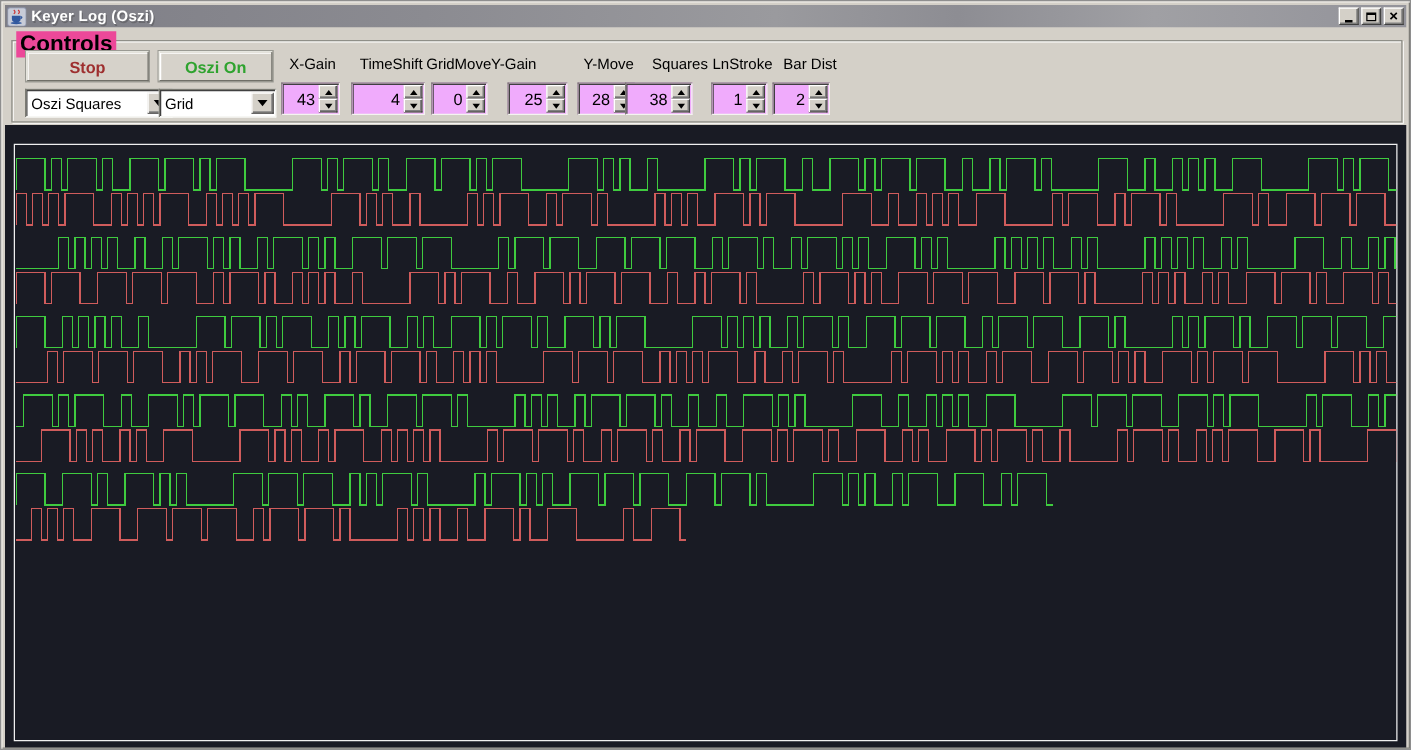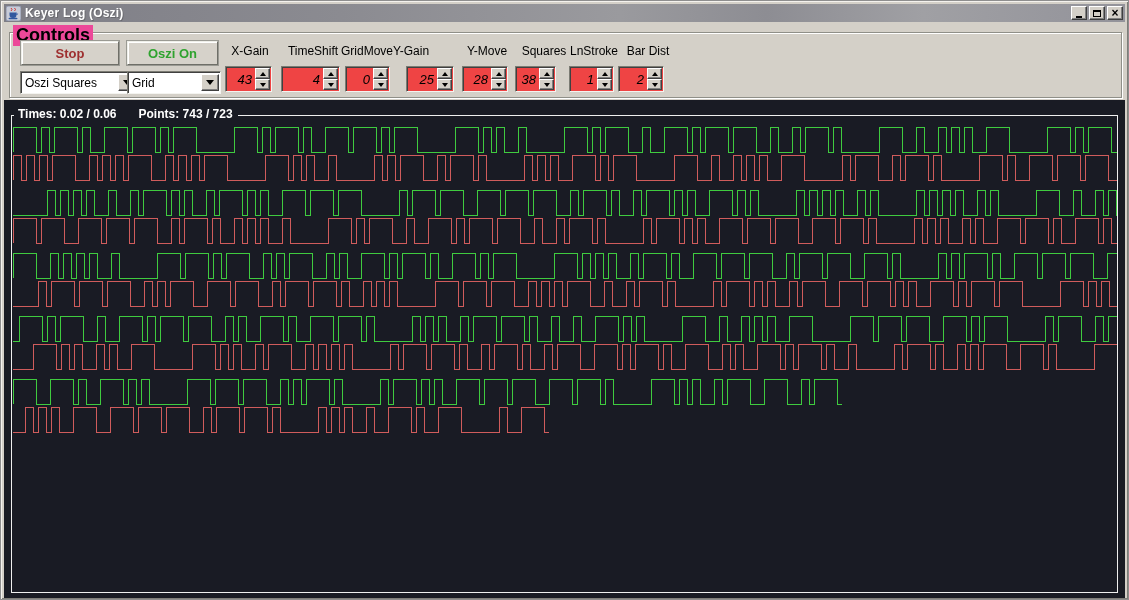--- a/index.html
+++ b/index.html
@@ -62,39 +62,38 @@
   .combo-2{ left:123px; top:49px; width:94px; }
   .combo-text{ flex:1; font-size:12px; color:#000; padding-left:4px; padding-top:1px; white-space:nowrap; overflow:hidden; }
   .combo-btn{
     width:18px; height:17px; margin:1px 1px 1px 0; background:#d4d0c8;
     border:1px solid; border-color:#ffffff #404040 #404040 #ffffff;
     box-shadow: inset -1px -1px 0 #808080;
     display:flex; align-items:center; justify-content:center;
   }
   .arrow-down{ width:0; height:0; border-left:4px solid transparent; border-right:4px solid transparent; border-top:5px solid #000; }
   .spinner{
-    position:absolute; top:44px; height:26px; background:#ef4444;
+    position:absolute; top:44px; height:26px; background:#f0abfc;
     border:1px solid; border-color:#7b7b73 #f4f4f0 #f4f4f0 #7b7b73;
     box-shadow: inset 1px 1px 0 #404040;
     display:flex;
-    font-style:italic;
   }
   .spin-value{ flex:1; font-size:13px; color:#000; text-align:right; padding:5px 3px 0 0; }
   .spin-btns{ width:15px; display:flex; flex-direction:column; margin:1px 1px 1px 0; }
   .spin-btn{
     flex:1; background:#d4d0c8;
     border:1px solid; border-color:#ffffff #404040 #404040 #ffffff;
     box-shadow: inset -1px -1px 0 #808080;
     display:flex; align-items:center; justify-content:center;
   }
   .tri-up{ width:0; height:0; border-left:3px solid transparent; border-right:3px solid transparent; border-bottom:4px solid #000; }
   .tri-dn{ width:0; height:0; border-left:3px solid transparent; border-right:3px solid transparent; border-top:4px solid #000; }
   .spin-label{ position:absolute; top:22px; height:14px; font-size:12px; color:#000; text-align:center; white-space:nowrap; }
   .spn-0{left:221px;width:47px} .spn-1{left:277px;width:59px} .spn-2{left:341px;width:45px}
-  .spn-3{left:402px;width:48px} .spn-4{left:458px;width:46px} .spn-5{left:511px;width:41px}
+  .spn-3{left:402px;width:48px} .spn-4{left:458px;width:46px} .spn-5{left:496px;width:54px}
   .spn-6{left:565px;width:45px} .spn-7{left:614px;width:46px}
   .spl-0{left:208px;width:76px} .spl-1{left:271px;width:76px} .spl-2{left:325px;width:76px}
   .spl-3{left:369px;width:76px} .spl-4{left:445px;width:76px} .spl-5{left:502px;width:76px}
   .spl-6{left:552px;width:76px} .spl-7{left:606px;width:76px}
   
   .scope{ position:relative; height:498px; background:#191b24; overflow:hidden; }
   .scope-border{
     position:absolute; left:7px; top:15px; width:1107px; height:478px;
     border:1px solid #efefef;
   }
@@ -249,25 +248,20 @@
               <div class="tri-dn"></div>
             </div>
     </div>
   </div>
         <div class="spin-label spl-7">Bar Dist</div>
       </div>
   </div>
 
   <div class="scope" style="background: rgb(25, 27, 36);">
     <div class="scope-border" style="border-color: rgb(239, 239, 239);"></div>
-    <div class="scope-title" style="background: rgb(25, 27, 36);">
-      <span>Times:</span>
-      <span>0.02 / 0.06</span><span class="sep"></span><span>Points:</span>
-      <span>743 / 723</span>
-    </div>
     <svg id="wave-svg" width="1123" height="498" viewBox="0 0 1123 498">
       <defs>
           <clipPath id="wavclip">
             <rect x="8" y="18" width="1105" height="474"></rect>
           </clipPath>
         </defs>
     <path d="M9 52 v-25 h23 v25 h5 v-25 h8 v25 h5 v-25 h23 v25 h5 v-25 h8 v25 h5 h9 v-25 h23 v25 h5 v-25 h23 v25 h5 v-25 h8 v25 h5 v-25 h23 v25 h5 h33 v-25 h23 v25 h5 v-25 h8 v25 h5 v-25 h23 v25 h5 v-25 h8 v25 h5 h9 v-25 h23 v25 h5 v-25 h23 v25 h5 v-25 h8 v25 h5 v-25 h23 v25 h5 h33 v-25 h23 v25 h5 v-25 h8 v25 h5 v-25 h8 v25 h5 h9 v-25 h8 v25 h5 h33 v-25 h23 v25 h5 v-25 h8 v25 h5 v-25 h23 v25 h5 h9 v-25 h8 v25 h5 h9 v-25 h23 v25 h5 v-25 h8 v25 h5 v-25 h23 v25 h5 v-25 h23 v25 h5 h9 v-25 h8 v25 h5 h9 v-25 h8 v25 h5 v-25 h23 v25 h5 v-25 h8 v25 h5 h33 v-25 h23 v25 h5 h9 v-25 h8 v25 h5 h9 v-25 h8 v25 h5 v-25 h8 v25 h5 v-25 h8 v25 h5 h9 v-25 h23 v25 h5 h33 v-25 h23 v25 h5 v-25 h8 v25 h5 v-25 h23 v25 h5 h9 v-25 h8 v25 h5" fill="none" stroke="#3fcb3f" stroke-width="1" shape-rendering="crispEdges" clip-path="url(#wavclip)"></path>
         <path d="M9 80 v-25 h8 v25 h5 v-25 h8 v25 h5 v-25 h8 v25 h5 v-25 h23 v25 h5 h9 v-25 h8 v25 h5 v-25 h8 v25 h5 v-25 h8 v25 h5 v-25 h23 v25 h5 h9 v-25 h8 v25 h5 v-25 h8 v25 h5 v-25 h8 v25 h5 v-25 h23 v25 h5 h33 v-25 h23 v25 h5 v-25 h8 v25 h5 v-25 h8 v25 h5 h9 v-25 h8 v25 h5 h33 v-25 h8 v25 h5 v-25 h8 v25 h5 v-25 h23 v25 h5 h9 v-25 h8 v25 h5 v-25 h23 v25 h5 v-25 h8 v25 h5 h33 v-25 h8 v25 h5 v-25 h8 v25 h5 v-25 h8 v25 h5 h9 v-25 h23 v25 h5 v-25 h8 v25 h5 v-25 h23 v25 h5 h33 v-25 h23 v25 h5 h9 v-25 h8 v25 h5 h9 v-25 h8 v25 h5 v-25 h8 v25 h5 v-25 h8 v25 h5 h9 v-25 h23 v25 h5 h33 v-25 h8 v25 h5 v-25 h23 v25 h5 h9 v-25 h8 v25 h5 v-25 h23 v25 h5 v-25 h8 v25 h5 h33 v-25 h23 v25 h5 v-25 h8 v25 h5 h9 v-25 h23 v25 h5 v-25 h23 v25 h5 v-25 h23 v25 h5 h33 v-25 h8 v25 h5" fill="none" stroke="#d05c5c" stroke-width="1" shape-rendering="crispEdges" clip-path="url(#wavclip)"></path>
         <path d="M9 115 h34 v-25 h8 v25 h5 v-25 h8 v25 h5 v-25 h8 v25 h5 v-25 h8 v25 h5 h9 v-25 h8 v25 h5 h9 v-25 h8 v25 h5 v-25 h23 v25 h5 v-25 h8 v25 h5 v-25 h8 v25 h5 h9 v-25 h8 v25 h5 v-25 h23 v25 h5 v-25 h8 v25 h5 v-25 h8 v25 h5 h9 v-25 h23 v25 h5 v-25 h23 v25 h5 v-25 h23 v25 h5 h33 v-25 h8 v25 h5 v-25 h23 v25 h5 v-25 h23 v25 h5 h9 v-25 h23 v25 h5 v-25 h23 v25 h5 v-25 h23 v25 h5 h9 v-25 h8 v25 h5 v-25 h23 v25 h5 v-25 h8 v25 h5 h9 v-25 h8 v25 h5 v-25 h23 v25 h5 v-25 h8 v25 h5 v-25 h8 v25 h5 h9 v-25 h23 v25 h5 v-25 h8 v25 h5 v-25 h8 v25 h5 h33 v-25 h8 v25 h5 v-25 h8 v25 h5 v-25 h8 v25 h5 v-25 h8 v25 h5 h9 v-25 h8 v25 h5 v-25 h8 v25 h5 h33 v-25 h8 v25 h5 v-25 h8 v25 h5 v-25 h8 v25 h5 v-25 h8 v25 h5 h9 v-25 h8 v25 h5 v-25 h8 v25 h5 h33 v-25 h23 v25 h5 h9 v-25 h8 v25 h5 h9 v-25 h8 v25 h5 v-25 h8 v25 h5 v-25 h8 v25 h5 h9 v-25 h23 v25 h5" fill="none" stroke="#3fcb3f" stroke-width="1" shape-rendering="crispEdges" clip-path="url(#wavclip)"></path>
         <path d="M9 143 v-25 h23 v25 h5 v-25 h23 v25 h5 h9 v-25 h23 v25 h5 v-25 h23 v25 h5 v-25 h23 v25 h5 h9 v-25 h8 v25 h5 v-25 h23 v25 h5 v-25 h8 v25 h5 h9 v-25 h8 v25 h5 v-25 h8 v25 h5 v-25 h8 v25 h5 h9 v-25 h8 v25 h5 h33 v-25 h23 v25 h5 v-25 h8 v25 h5 v-25 h23 v25 h5 h9 v-25 h8 v25 h5 h9 v-25 h23 v25 h5 v-25 h8 v25 h5 v-25 h23 v25 h5 v-25 h23 v25 h5 h9 v-25 h8 v25 h5 h9 v-25 h8 v25 h5 v-25 h23 v25 h5 v-25 h8 v25 h5 h33 v-25 h8 v25 h5 v-25 h23 v25 h5 v-25 h8 v25 h5 v-25 h8 v25 h5 h9 v-25 h23 v25 h5 v-25 h23 v25 h5 v-25 h23 v25 h5 h9 v-25 h23 v25 h5 v-25 h23 v25 h5 v-25 h8 v25 h5 h33 v-25 h8 v25 h5 v-25 h8 v25 h5 v-25 h8 v25 h5 h9 v-25 h8 v25 h5 v-25 h8 v25 h5 h9 v-25 h23 v25 h5 v-25 h23 v25 h5 v-25 h8 v25 h5 h9 v-25 h23 v25 h5 v-25 h8 v25 h5 h9 v-25 h8 v25 h5 v-25 h23 v25 h5 h9 v-25 h8 v25 h5 v-25 h23 v25 h5 v-25 h8 v25 h5 v-25 h8 v25 h5" fill="none" stroke="#d05c5c" stroke-width="1" shape-rendering="crispEdges" clip-path="url(#wavclip)"></path>

